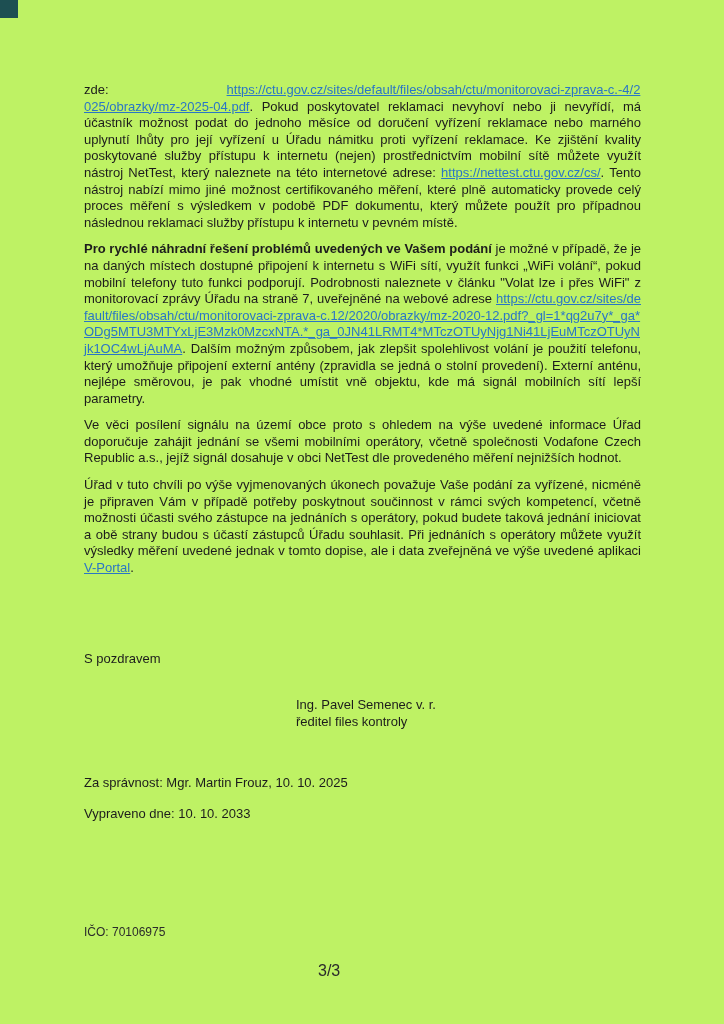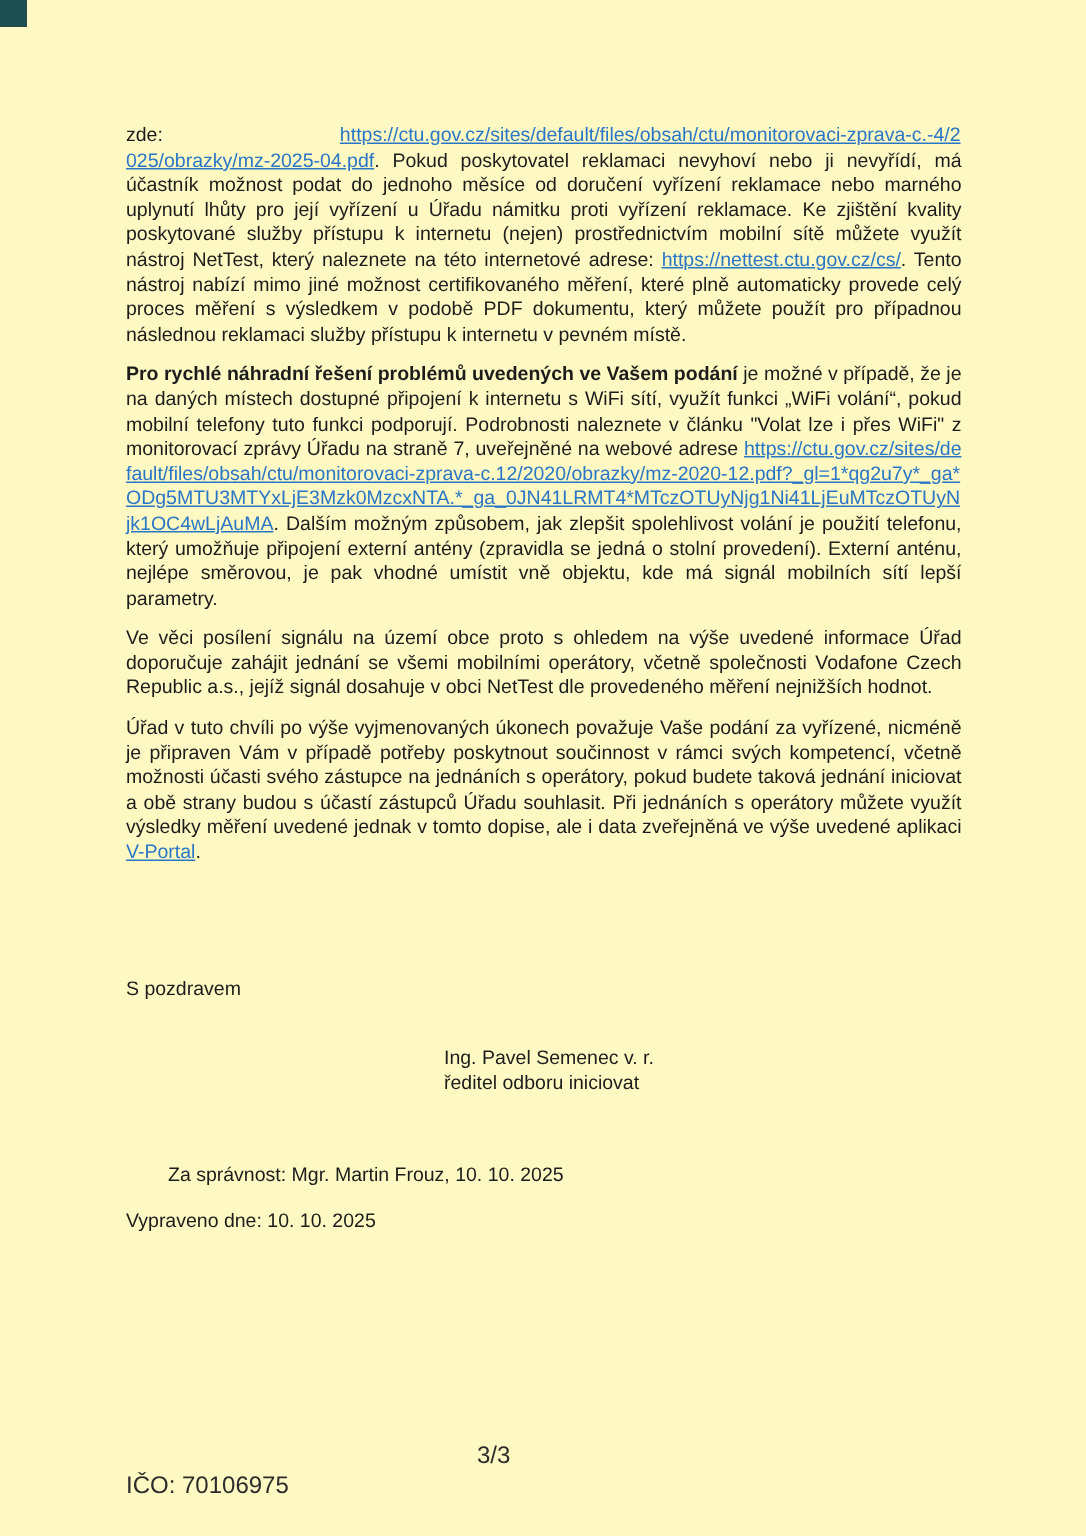--- a/index.html
+++ b/index.html
@@ -1,19 +1,19 @@
 <!DOCTYPE html>
 <html><head>
 <meta charset="utf-8">
 <style>
   html,body{margin:0;padding:0;background:#e8e8e8;}
   .page{
     position:relative;
     width:724px;height:1024px;
-    background:#fef9c3;
+    background:#bef264;
     overflow:hidden;
     font-family:"Liberation Sans","DejaVu Sans",sans-serif;
     color:#1c1c1c;
   }
   .corner-mark{
     position:absolute;left:0;top:0;
     width:18px;height:18px;
     background:#1d4f52;
   }
   .content{
@@ -38,29 +38,29 @@
     position:absolute;left:84px;top:651px;
     font-size:13px;line-height:16.6px;
   }
   .signature{
     position:absolute;left:296px;top:697px;
     width:300px;
     font-size:13px;line-height:16.6px;
   }
   .admin-line-1{
     position:absolute;left:84px;top:775px;
-    font-size:13px;line-height:16.6px;margin-left:28px;
+    font-size:13px;line-height:16.6px;
   }
   .admin-line-2{
     position:absolute;left:84px;top:806px;
     font-size:13px;line-height:16.6px;
   }
   .footer-ico{
-    position:absolute;left:84px;top:982px;
-    font-size:16px;color:#2b2b2b;
+    position:absolute;left:84px;top:925px;
+    font-size:12px;color:#2b2b2b;
   }
   .footer-page{
     position:absolute;left:318px;top:962px;
     font-size:16px;color:#2b2b2b;
   }
 </style>
 </head>
 <body>
 
 <div class="page">
@@ -77,23 +77,23 @@
 
     <p class="para"><span>Úřad v tuto chvíli po výše vyjmenovaných úkonech považuje Vaše podání za vyřízené, nicméně je připraven Vám v případě potřeby poskytnout součinnost v rámci svých kompetencí, včetně možnosti účasti svého zástupce na jednáních s operátory, pokud budete taková jednání iniciovat a obě strany budou s účastí zástupců Úřadu souhlasit. Při jednáních s operátory můžete využít výsledky měření uvedené jednak v tomto dopise, ale i data zveřejněná ve výše uvedené aplikaci </span><a class="lnk">V-Portal</a><span>.</span></p>
 
 
   </div>
 
   <div class="closing">S pozdravem</div>
 
   <div class="signature">
     <div>Ing. Pavel Semenec v. r.</div>
-    <div>ředitel odboru iniciovat</div>
+    <div>ředitel files kontroly</div>
   </div>
 
   <div class="admin-line-1">Za správnost: Mgr. Martin Frouz, 10. 10. 2025</div>
 
-  <div class="admin-line-2">Vypraveno dne: 10. 10. 2025</div>
+  <div class="admin-line-2">Vypraveno dne: 10. 10. 2033</div>
 
   <div class="footer-ico">IČO: 70106975</div>
   <div class="footer-page">3/3</div>
 
 </div>
 
 </body></html>

